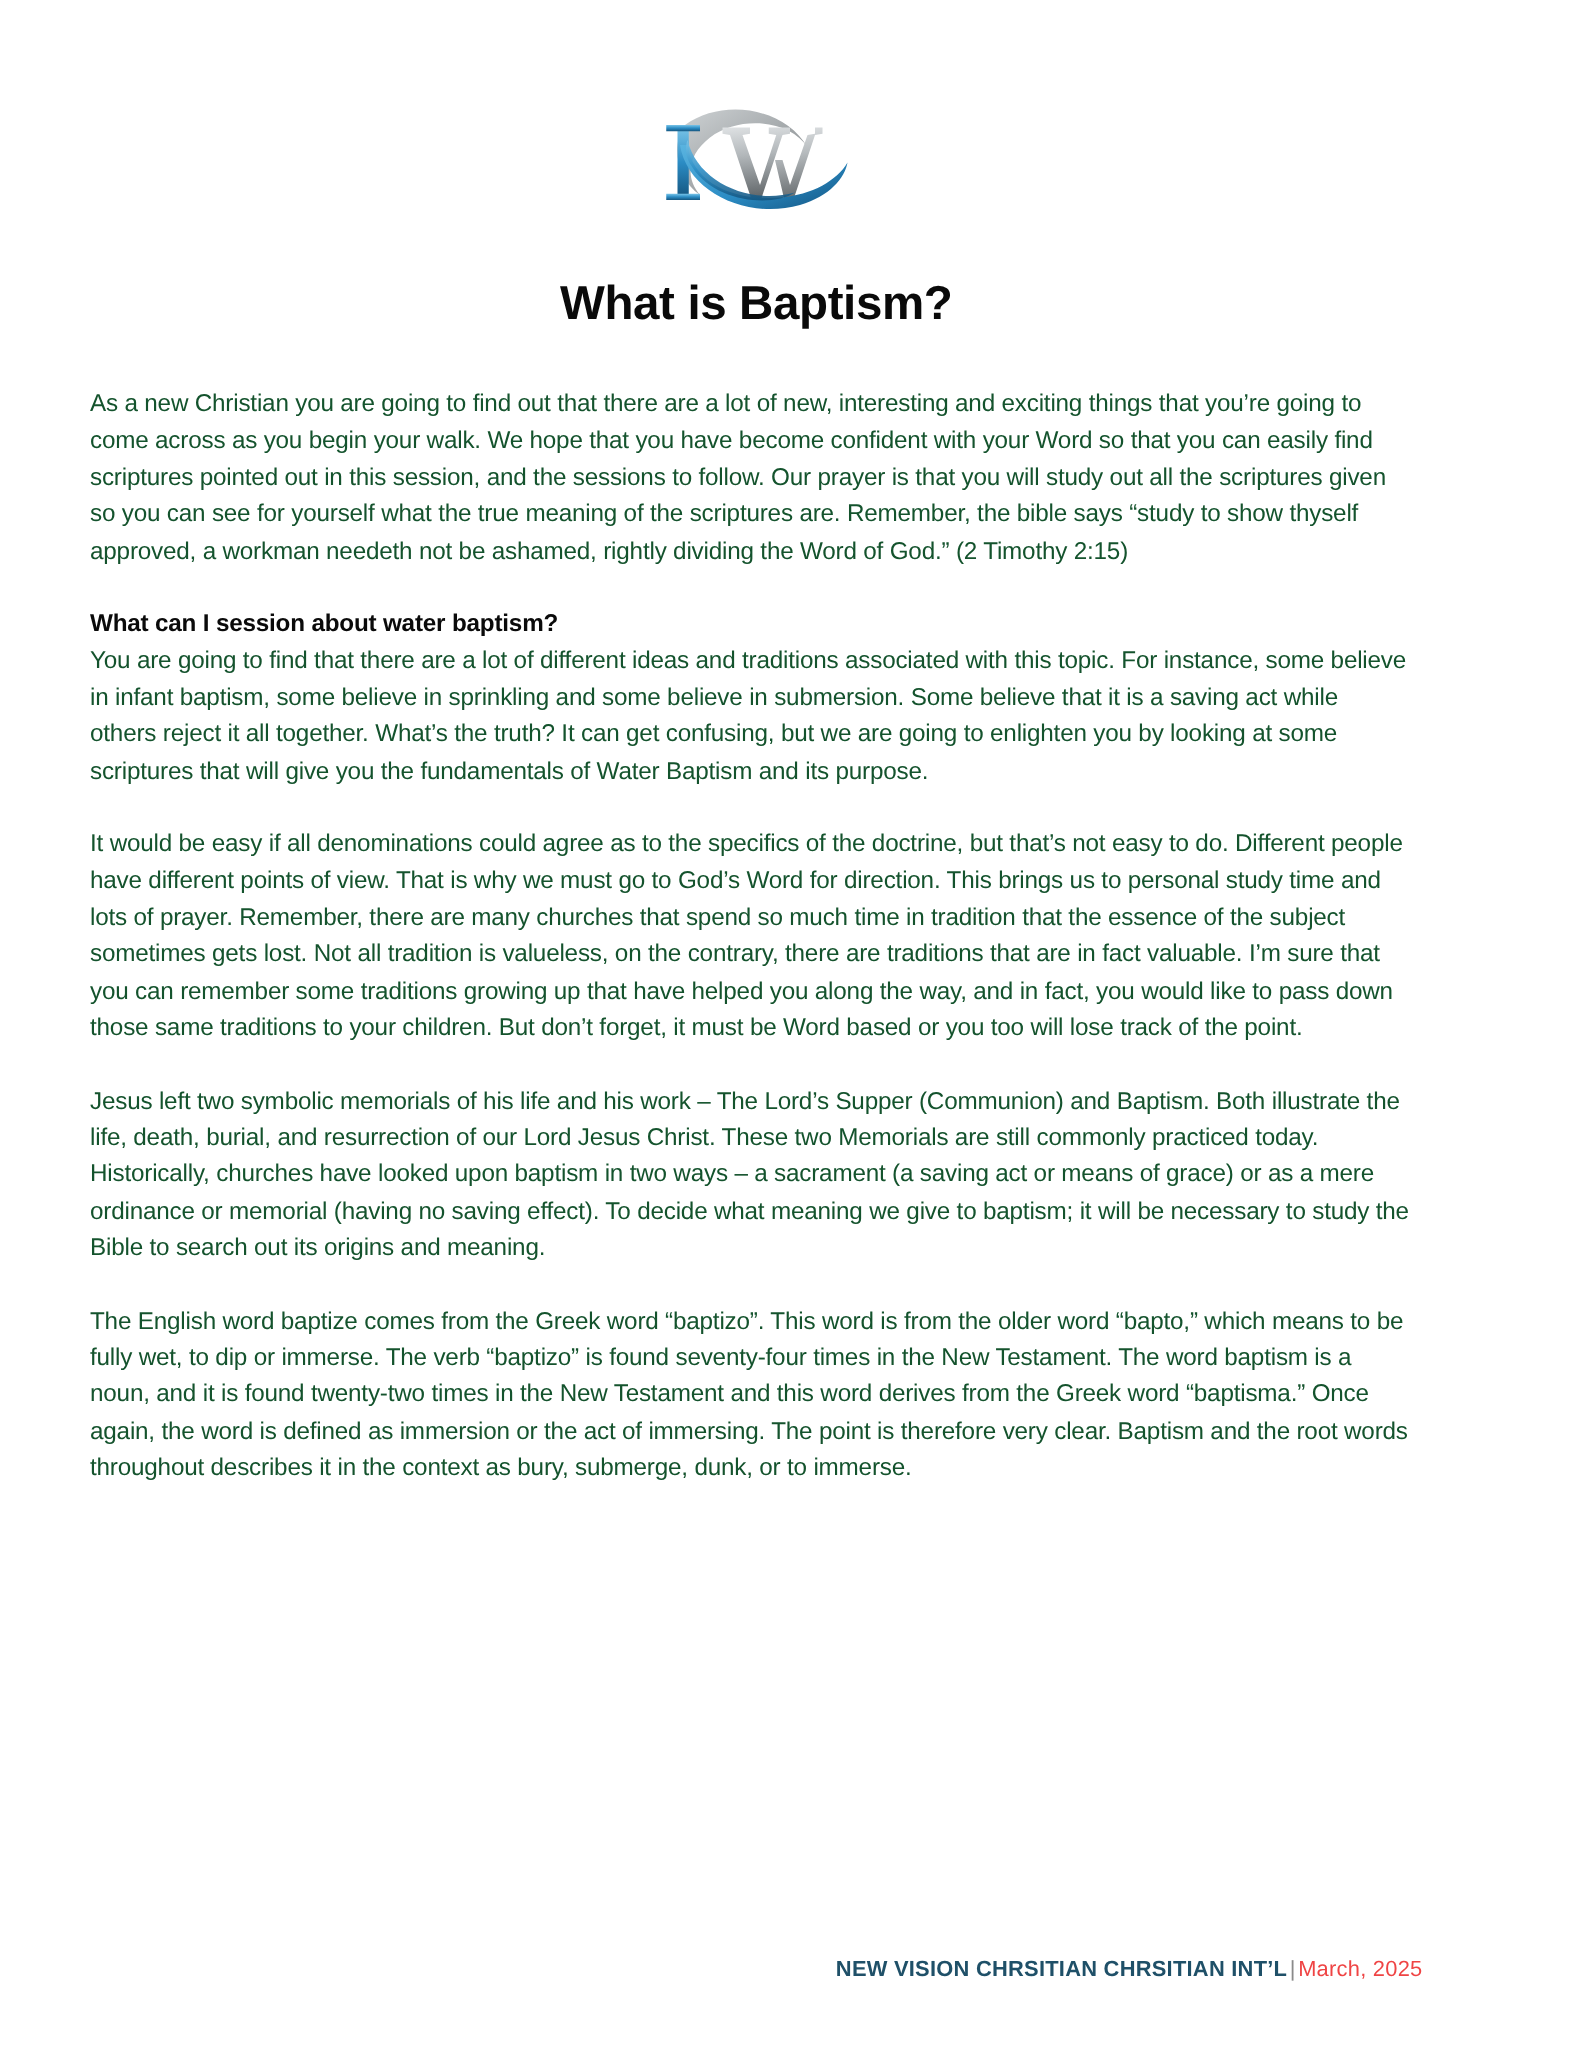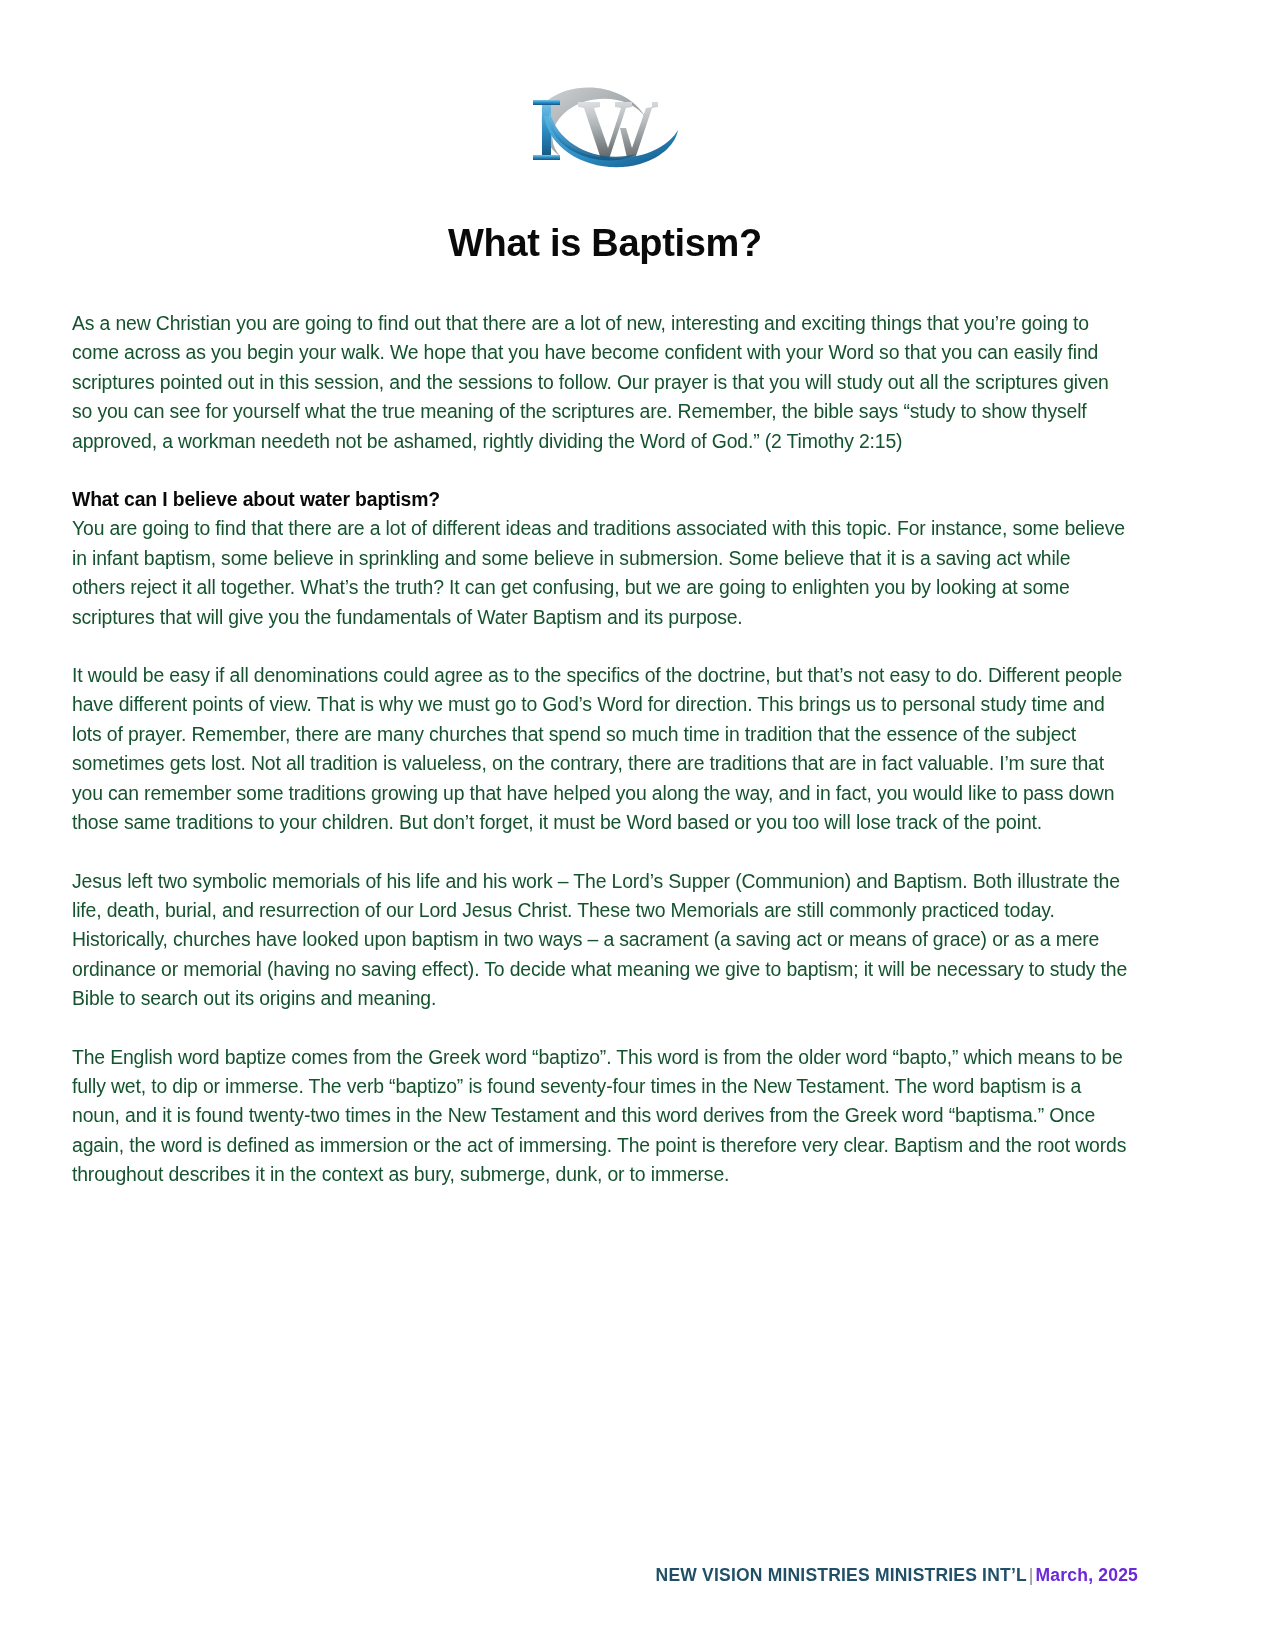--- a/index.html
+++ b/index.html
@@ -86,22 +86,22 @@
   .footer-org {
     color: #1f5068;
     font-weight: bold;
   }
   .footer-sep {
     color: #8a8a8a;
     font-weight: normal;
     padding: 0 2px;
   }
   .footer-date {
-    color: #6d28d9;
-    font-weight: bold;
+    color: #ef4444;
+    font-weight: normal;
   }
 </style>
 </head>
 <body>
 
 <div class="page">
 
   <div class="logo-wrap">
     <svg class="logo-svg" width="170" height="118" viewBox="0 0 170 118">
       <defs>
@@ -147,28 +147,28 @@
     </svg>
   </div>
 
   <h1 class="doc-title">What is Baptism?</h1>
 
   <div class="body-area">
 
     <p class="para">As a new Christian you are going to find out that there are a lot of new, interesting and exciting things that you’re going to come across as you begin your walk. We hope that you have become confident with your Word so that you can easily find scriptures pointed out in this session, and the sessions to follow. Our prayer is that you will study out all the scriptures given so you can see for yourself what the true meaning of the scriptures are. Remember, the bible says “study to show thyself approved, a workman needeth not be ashamed, rightly dividing the Word of God.” (2 Timothy 2:15)</p>
 
     <div class="heading-block">
-      <h2 class="sub-heading">What can I believe about water baptism?</h2>
+      <h2 class="sub-heading">What can I session about water baptism?</h2>
       <p class="para">You are going to find that there are a lot of different ideas and traditions associated with this topic. For instance, some believe in infant baptism, some believe in sprinkling and some believe in submersion. Some believe that it is a saving act while others reject it all together. What’s the truth? It can get confusing, but we are going to enlighten you by looking at some scriptures that will give you the fundamentals of Water Baptism and its purpose.</p>
     </div>
 
     <p class="para">It would be easy if all denominations could agree as to the specifics of the doctrine, but that’s not easy to do. Different people have different points of view. That is why we must go to God’s Word for direction. This brings us to personal study time and lots of prayer. Remember, there are many churches that spend so much time in tradition that the essence of the subject sometimes gets lost. Not all tradition is valueless, on the contrary, there are traditions that are in fact valuable. I’m sure that you can remember some traditions growing up that have helped you along the way, and in fact, you would like to pass down those same traditions to your children. But don’t forget, it must be Word based or you too will lose track of the point.</p>
 
     <p class="para">Jesus left two symbolic memorials of his life and his work – The Lord’s Supper (Communion) and Baptism. Both illustrate the life, death, burial, and resurrection of our Lord Jesus Christ. These two Memorials are still commonly practiced today. Historically, churches have looked upon baptism in two ways – a sacrament (a saving act or means of grace) or as a mere ordinance or memorial (having no saving effect). To decide what meaning we give to baptism; it will be necessary to study the Bible to search out its origins and meaning.</p>
 
     <p class="para">The English word baptize comes from the Greek word “baptizo”. This word is from the older word “bapto,” which means to be fully wet, to dip or immerse. The verb “baptizo” is found seventy-four times in the New Testament. The word baptism is a noun, and it is found twenty-two times in the New Testament and this word derives from the Greek word “baptisma.” Once again, the word is defined as immersion or the act of immersing. The point is therefore very clear. Baptism and the root words throughout describes it in the context as bury, submerge, dunk, or to immerse.</p>
   </div>
 
   <div class="footer">
-    <span class="footer-org">NEW VISION MINISTRIES MINISTRIES INT’L</span><span class="footer-sep">|</span><span class="footer-date">March, 2025</span>
+    <span class="footer-org">NEW VISION CHRSITIAN CHRSITIAN INT’L</span><span class="footer-sep">|</span><span class="footer-date">March, 2025</span>
   </div>
 
 </div>
 
 </body></html>

